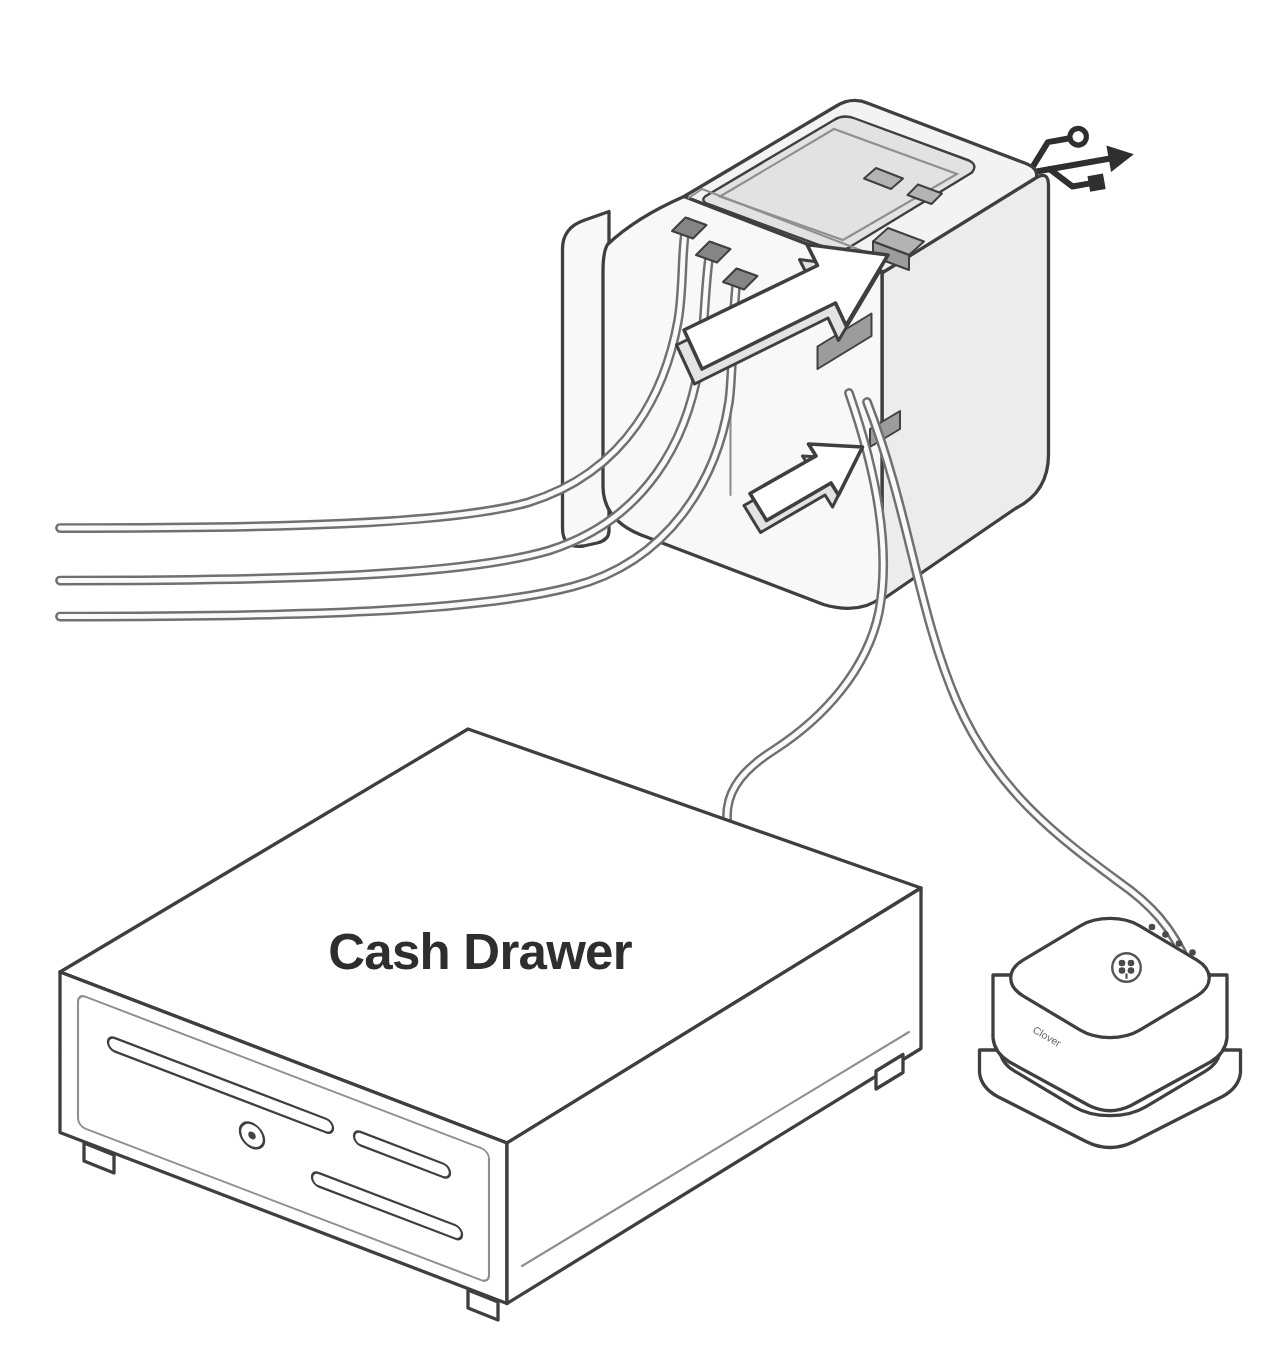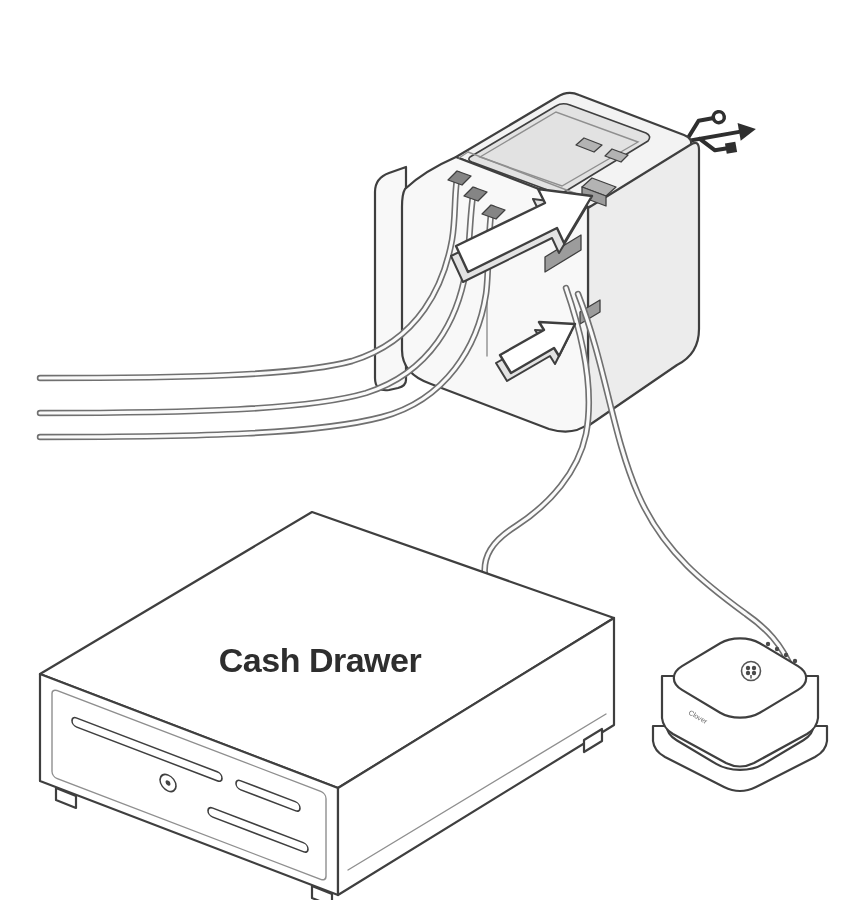--- a/index.html
+++ b/index.html
@@ -1,17 +1,17 @@
 <!DOCTYPE html>
 <html style="--outline: #3f3f3f; --outline-soft: #8f8f8f; --fill-top: #f3f3f3; --fill-front: #f8f8f8; --fill-side: #ececec; --fill-panel: #e2e2e2; --fill-plug: #858585; --fill-port: #b3b3b3; --fill-port-dark: #9c9c9c; --fill-arrow-side: #e3e3e3; --cable-outer: #707070; --cable-inner: #fafafa; --icon: #2f2f2f; --text: #2e2e2e;"><head>
 <meta charset="utf-8">
 <style>
   html,body{margin:0;padding:0;background:#ffffff;}
   body{width:856px;height:900px;overflow:hidden;font-family:"Liberation Sans",sans-serif;}
-  .stage{width:856px;height:680px;position:relative;margin-top:26px;}
+  .stage{width:856px;height:680px;position:relative;}
   svg{display:block;}
 
   
   .face{stroke:var(--outline,#3f3f3f);stroke-width:2.2;stroke-linejoin:round;stroke-linecap:round;}
   .f-top{fill:var(--fill-top,#f3f3f3);}
   .f-front{fill:var(--fill-front,#f8f8f8);}
   .f-side{fill:var(--fill-side,#ececec);}
   .f-panel{fill:var(--fill-panel,#e2e2e2);stroke-width:1.6;}
   .white-face{fill:#ffffff;stroke:var(--outline,#3f3f3f);stroke-width:2.2;stroke-linejoin:round;}
   .thin{fill:none;stroke:var(--outline-soft,#8f8f8f);stroke-width:1.4;stroke-linecap:round;}

